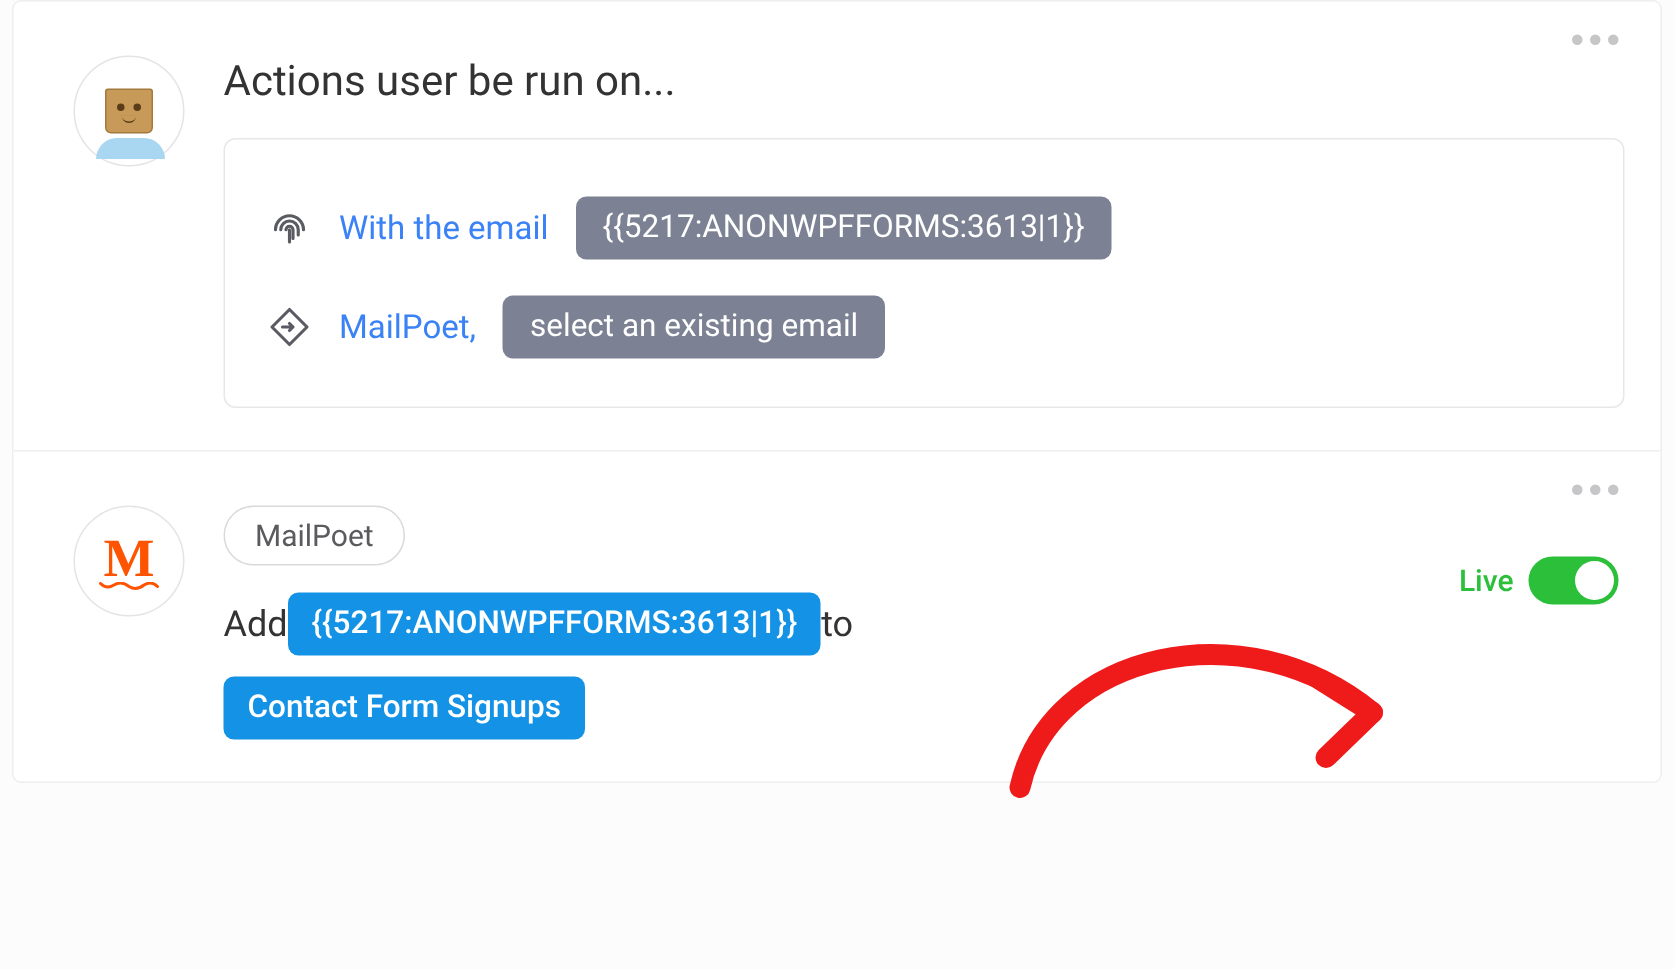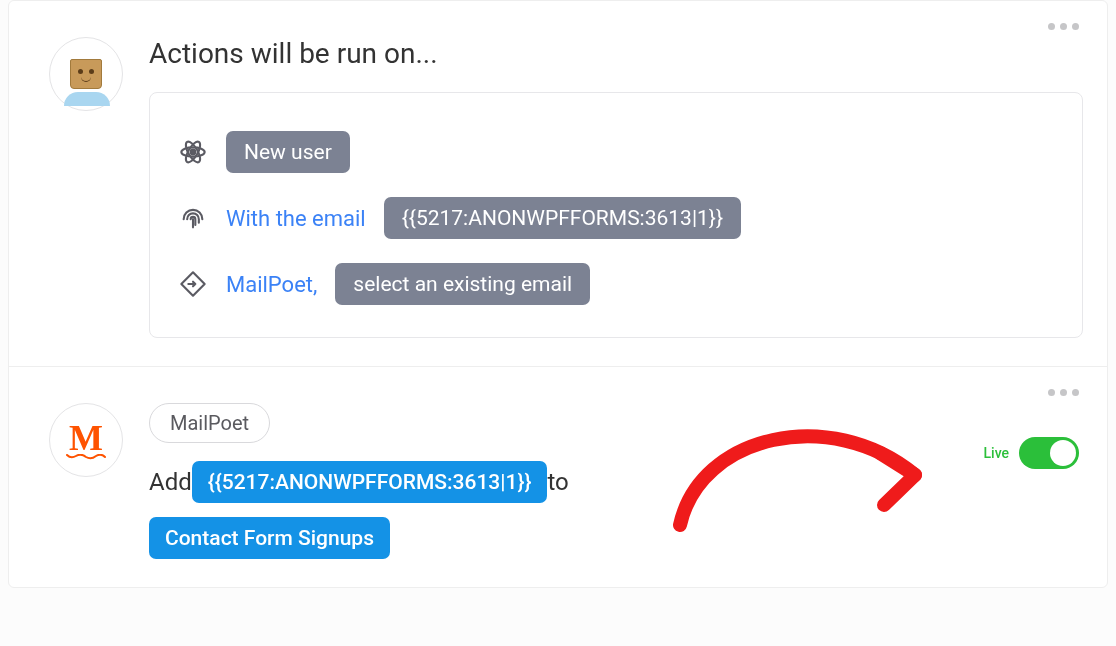--- a/index.html
+++ b/index.html
@@ -174,21 +174,21 @@
   .live-block {
     position: absolute;
     right: 28px;
     bottom: 118px;
     display: flex;
     align-items: center;
     gap: 10px;
   }
   .live-label {
     color: #2bbf3a;
-    font-size: 14px;
+    font-size: 20px;
     font-weight: 500;
   }
   .toggle {
     width: 60px; height: 32px;
     background: #2bbf3a;
     border-radius: 999px;
     position: relative;
     cursor: pointer;
   }
   .toggle-knob {
@@ -222,35 +222,24 @@
     <div class="avatar-col">
       <div class="avatar-circle">
         <div class="bag-body"></div>
         <div class="bag-head">
             <div class="bag-smile"></div>
           </div>
       </div>
     </div>
 
     <div class="content-col">
-      <div class="heading">Actions will be run on...</div>
+      <div class="heading">Actions user be run on...</div>
 
       <div class="rules-box">
 
-        <div class="rule-row">
-          <span class="rule-icon">
-            <svg width="28" height="28" viewBox="0 0 24 24" fill="none" stroke="#5b5b63" stroke-width="1.8">
-              <ellipse cx="12" cy="12" rx="10" ry="4"></ellipse>
-              <ellipse cx="12" cy="12" rx="10" ry="4" transform="rotate(60 12 12)"></ellipse>
-              <ellipse cx="12" cy="12" rx="10" ry="4" transform="rotate(120 12 12)"></ellipse>
-              <circle cx="12" cy="12" r="2" fill="#5b5b63"></circle>
-            </svg>
-          </span>
-          <span class="chip-gray">New user</span>
-        </div>
 
         <div class="rule-row">
           <span class="rule-icon">
             <svg width="28" height="28" viewBox="0 0 24 24" fill="none" stroke="#5b5b63" stroke-width="1.8" stroke-linecap="round">
               <path d="M4 13c0-4.4 3.6-8 8-8s8 3.6 8 8"></path>
               <path d="M7 13c0-2.8 2.2-5 5-5s5 2.2 5 5v3"></path>
               <path d="M10 13c0-1.1.9-2 2-2s2 .9 2 2v5"></path>
               <path d="M12 13v7"></path>
             </svg>
           </span>

